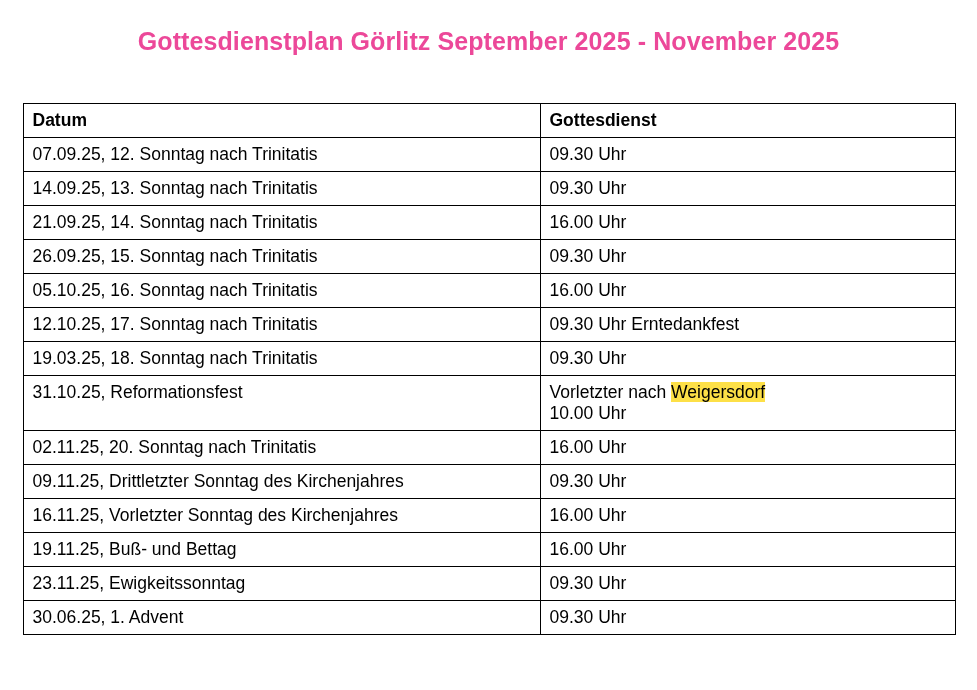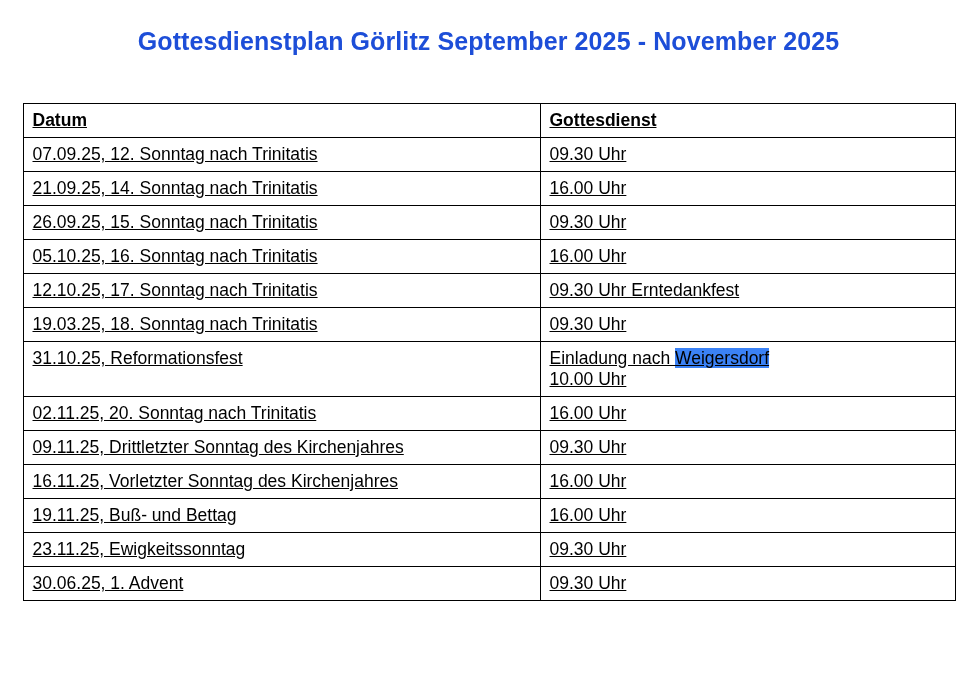--- a/index.html
+++ b/index.html
@@ -21,33 +21,32 @@
     box-sizing: border-box;
   }
   .doc-title {
     text-align: center;
     font-size: 25px;
     font-weight: bold;
     letter-spacing: 0.1px;
     margin: 0;
     padding-top: 27px;
     padding-bottom: 0;
-    color: #1d4ed8;
+    color: #ec4899;
   }
   .table-wrap {
     margin: 0 auto;
     padding-top: 47px;
     width: 932px;
   }
   table.schedule {
     border-collapse: collapse;
     width: 932px;
     table-layout: fixed;
     border: 1px solid #000;
-    text-decoration: underline;
   }
   table.schedule col.c1 { width: 517px; }
   table.schedule col.c2 { width: 415px; }
   table.schedule th,
   table.schedule td {
     border: 1px solid #000;
     text-align: left;
     vertical-align: top;
     font-size: 17.5px;
     line-height: 1.2;
@@ -59,21 +58,21 @@
   }
   table.schedule td {
     font-weight: normal;
     margin-left: 32px;
   }
   .cell-line {
     display: block;
     white-space: nowrap;
   }
   .hl {
-    background: #3b82f6;
+    background: #fde047;
   }
 </style>
 </head>
 <body>
 
 <div class="page">
 
   <h1 class="doc-title">Gottesdienstplan Görlitz September 2025 - November 2025</h1>
 
   <div class="table-wrap">
@@ -87,20 +86,24 @@
           <th>Datum</th>
           <th>Gottesdienst</th>
         </tr>
       </thead>
       <tbody>
         <tr>
           <td>07.09.25, 12. Sonntag nach Trinitatis</td>
           <td>09.30 Uhr</td>
         </tr>
         <tr>
+          <td>14.09.25, 13. Sonntag nach Trinitatis</td>
+          <td>09.30 Uhr</td>
+        </tr>
+        <tr>
           <td>21.09.25, 14. Sonntag nach Trinitatis</td>
           <td>16.00 Uhr</td>
         </tr>
         <tr>
           <td>26.09.25, 15. Sonntag nach Trinitatis</td>
           <td>09.30 Uhr</td>
         </tr>
         <tr>
           <td>05.10.25, 16. Sonntag nach Trinitatis</td>
           <td>16.00 Uhr</td>
@@ -109,21 +112,21 @@
           <td>12.10.25, 17. Sonntag nach Trinitatis</td>
           <td>09.30 Uhr Erntedankfest</td>
         </tr>
         <tr>
           <td>19.03.25, 18. Sonntag nach Trinitatis</td>
           <td>09.30 Uhr</td>
         </tr>
         <tr>
           <td>31.10.25, Reformationsfest</td>
           <td>
-            <span class="cell-line"><span>Einladung nach </span><span class="hl">Weigersdorf</span></span>
+            <span class="cell-line"><span>Vorletzter nach </span><span class="hl">Weigersdorf</span></span>
             <span class="cell-line">10.00 Uhr</span>
           </td>
         </tr>
         <tr>
           <td>02.11.25, 20. Sonntag nach Trinitatis</td>
           <td>16.00 Uhr</td>
         </tr>
         <tr>
           <td>09.11.25, Drittletzter Sonntag des Kirchenjahres</td>
           <td>09.30 Uhr</td>

